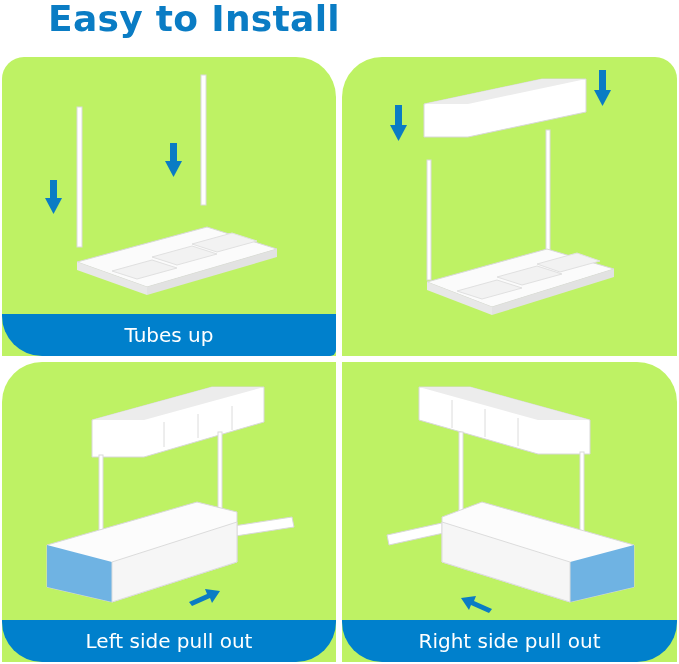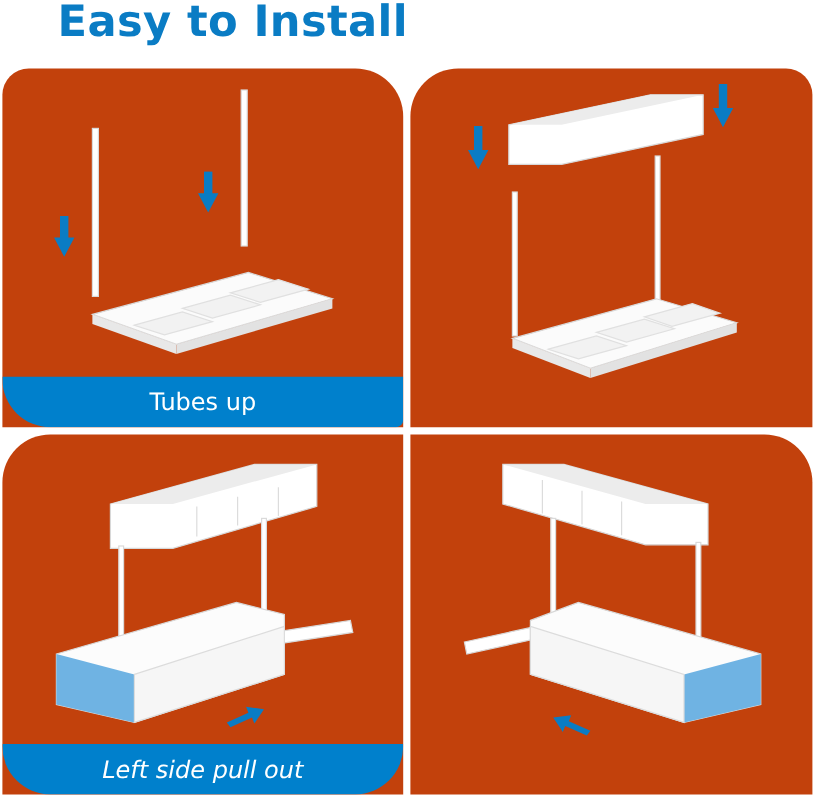--- a/index.html
+++ b/index.html
@@ -1,26 +1,26 @@
 <!DOCTYPE html>
 <html><head>
 <meta charset="utf-8">
 <style>
   html, body { margin:0; padding:0; background:#ffffff; }
   body { width:679px; height:664px; position:relative; overflow:hidden; font-family:"DejaVu Sans", sans-serif; }
   .title { position:absolute; left:0; top:0; width:679px; height:40px; color:#0a7cc4; font-size:36px; font-weight:bold; line-height:38px; letter-spacing:0.3px;margin-left:48px; }
-  .panel { position:absolute; background:#c2410c; overflow:hidden; }
+  .panel { position:absolute; background:#bef264; overflow:hidden; }
   .p-tl { left:2px; top:57px; width:334px; height:299px; border-radius:22px 40px 0 0; }
   .p-tr { left:342px; top:57px; width:335px; height:299px; border-radius:40px 22px 0 0; }
   .p-bl { left:2px; top:362px; width:334px; height:300px; border-radius:40px 0 0 0; }
   .p-br { left:342px; top:362px; width:335px; height:300px; border-radius:0 40px 0 0; }
   .label { position:absolute; left:0; bottom:0; height:42px; background:#0080cc; color:#ffffff; font-size:20px; text-align:center; line-height:42px; }
   .p-tl .label { width:334px; border-radius:0 0 6px 40px; }
   .p-tr .label { width:335px; border-radius:0 0 40px 6px; }
-  .p-bl .label { width:334px; border-radius:0 0 40px 40px;font-style:italic; }
+  .p-bl .label { width:334px; border-radius:0 0 40px 40px; }
   .p-br .label { width:335px; border-radius:0 0 40px 40px; }
   .illus { position:absolute; left:0; top:0; }
 </style>
 </head>
 <body>
 
 <div class="title">Easy to Install</div>
 
 <div class="panel p-tl">
   <svg class="illus" width="334" height="260">
@@ -114,13 +114,14 @@
     <polygon points="45,173 150,150 152,160 47,183" fill="#ffffff" stroke="#d8d8d8"></polygon>
 
     <polygon points="100,155 140,140 292,183 292,225 228,240 100,200" fill="#fcfcfc" stroke="#d8d8d8"></polygon>
     <polygon points="228,200 292,183 292,225 228,240" fill="#6fb3e3"></polygon>
     <polygon points="100,160 228,200 228,240 100,200" fill="#f6f6f6" stroke="#dcdcdc"></polygon>
 
     <g>
       <polygon points="150,247 132,239 134,234 119,236 127,248 129,243 147,251" fill="#0a7cc4"></polygon>
     </g>
   </svg>
+  <div class="label">Right side pull out</div>
 </div>
 
 </body></html>

